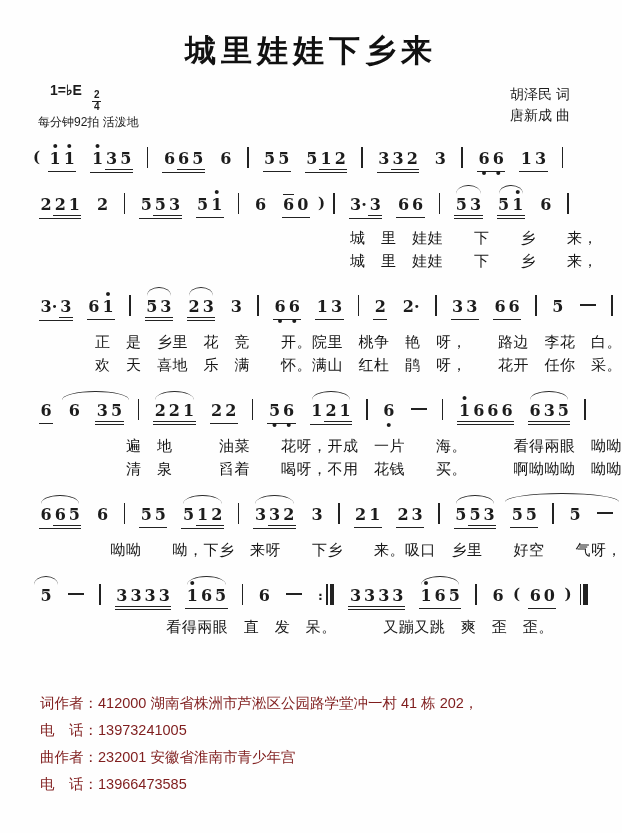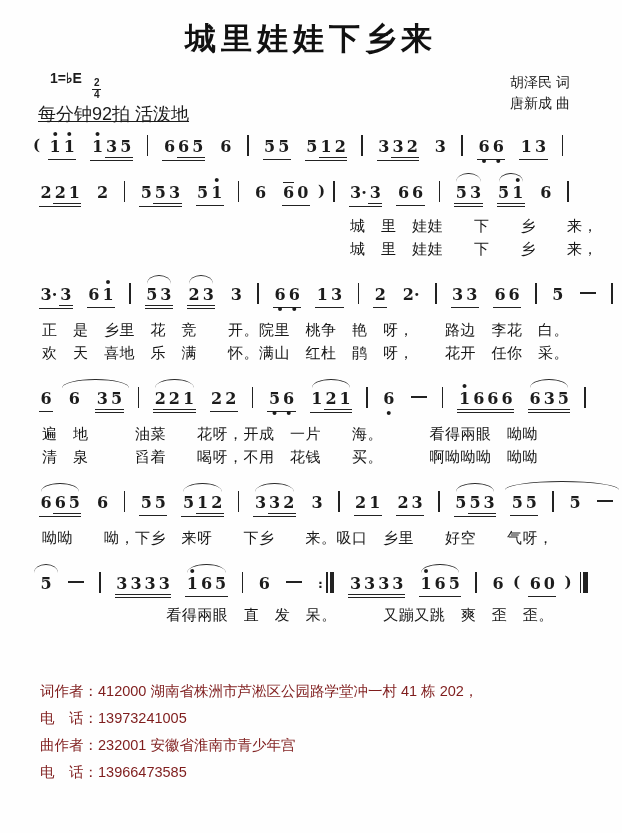--- a/index.html
+++ b/index.html
@@ -1,32 +1,32 @@
 <!DOCTYPE html>
 <html><head>
 <meta charset="utf-8">
 <style>
   html,body{margin:0;padding:0;background:#e8e8e8;}
   .page{
     position:relative;width:622px;height:833px;margin:0 auto;background:#fefefe;
     font-family:"Liberation Sans", sans-serif;color:#1c1c1c;overflow:hidden;
-    box-sizing:border-box;padding-top:12px;
+    box-sizing:border-box;padding-top:24px;
   }
   
   h1.title{
     margin:6px 0 10px 0;text-align:center;font-size:31px;font-weight:bold;
     letter-spacing:5px;color:#111;
   }
   .meta{position:relative;height:50px;margin:8px 40px 2px 38px;font-size:14px;}
   .meta-left .keyrow{font-weight:bold;font-size:14px;margin-left:12px;}
   .frac{display:inline-flex;flex-direction:column;align-items:center;font-size:10px;
         line-height:1.05;vertical-align:-3px;margin-left:10px;font-weight:bold;}
   .frac .fb{border-top:1px solid #222;padding:0 2px;}
   .frac .ft{padding:0 2px;}
-  .tempo{font-size:18px;margin-top:2px;text-decoration:underline;}
+  .tempo{font-size:12px;margin-top:2px;}
   .meta-right{position:absolute;right:12px;top:2px;text-align:left;font-size:14px;line-height:21px;}
   
   .score{margin-top:4px;}
   .mline{white-space:nowrap;padding-top:11px;margin:0 0 9px 32px;font-family:"DejaVu Serif", serif;}
   .nt{display:inline-block;position:relative;padding:0 1.5px;font-size:16px;font-weight:bold;line-height:20px;}
   .nt .tx{font-style:normal;font-weight:bold;}
   .nt.lone{margin:0 7px;}
   .nt.u2{border-bottom:1.4px solid #222;}
   .nt.ol .tx{border-top:1.6px solid #222;padding-top:0;}
   .nt .dt,.nt .db{position:absolute;left:50%;transform:translateX(-50%);font-style:normal;
@@ -43,21 +43,21 @@
   .bl.t{width:1.6px;margin:0 1px;}
   .bl.k{width:4.5px;margin:0 1px;}
   .rep{display:inline-block;margin:0 6px;}
   .rep .rd{font-size:13px;font-weight:bold;vertical-align:1px;margin-right:1px;font-family:"DejaVu Sans Mono", monospace;}
   .dash{display:inline-block;width:16px;height:2.2px;background:#222;vertical-align:6px;margin:0 8px;}
   .par{font-size:15px;font-weight:bold;vertical-align:2px;margin:0 1px;}
   
   .lyr{margin:2px 0 12px 0;}
   .lrow{font-size:15px;line-height:23px;letter-spacing:0.5px;color:#161616;}
   .ly-a{margin-left:350px;margin-top:-2px;}
-  .ly-b{margin-left:42px;}
+  .ly-b{text-align:right;}
   .ly-d{margin-left:98px;margin-top:-4px;text-align:center;}
   
   .footer{margin:52px 0 0 40px;font-size:14.5px;line-height:27px;color:#7f1d1d;}
 </style>
 </head>
 <body>
 
 <div class="page">
 
   <h1 class="title">城里娃娃下乡来</h1>

